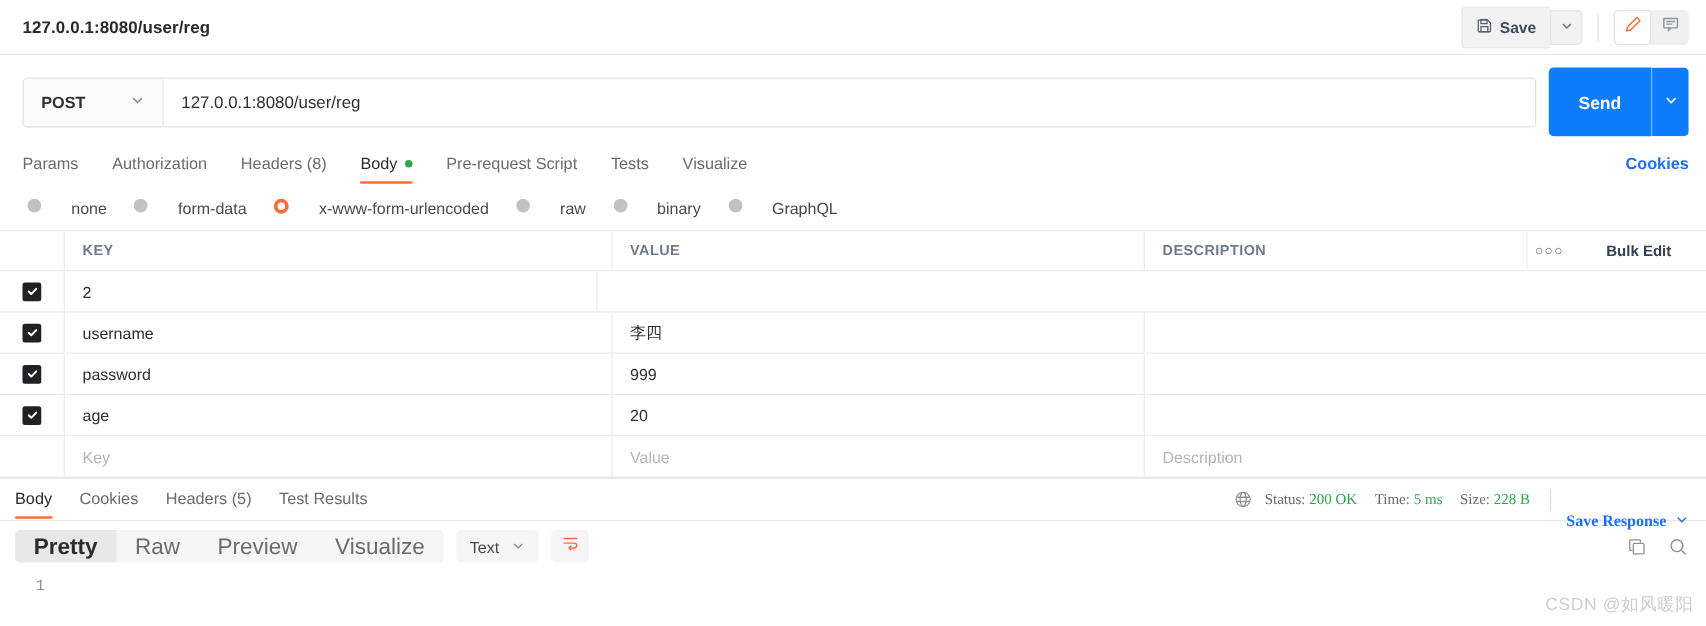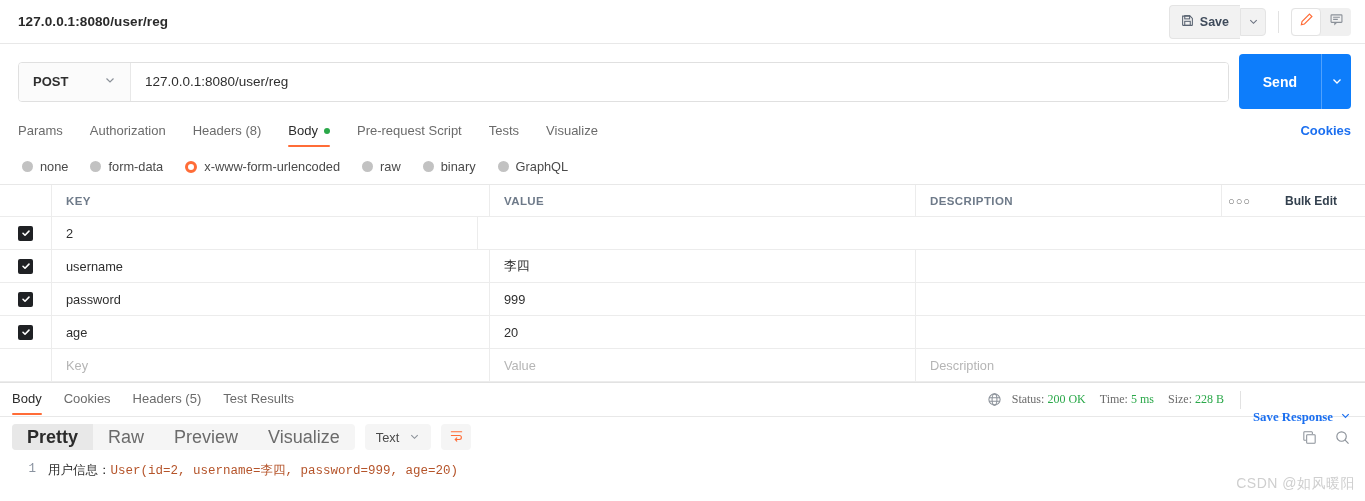--- a/index.html
+++ b/index.html
@@ -108,21 +108,21 @@
   .cookies-link {
     margin-left: auto; font-size: 13px; color: #1b6ff0; font-weight: 600;
     cursor: pointer; padding-bottom: 9px;
   }
 
   
   .bodytypes {
     display: flex; align-items: center;
     padding: 8px 18px 10px 22px; gap: 0;
   }
-  .btype { display: flex; align-items: center; gap: 7px; margin-right: 22px; cursor: pointer; }
+  .btype { display: flex; align-items: flex-start; gap: 24px; margin-right: 22px; cursor: pointer; }
   .radio { width: 11px; height: 11px; border-radius: 50%; background: #c2c2c2; }
   .radio.sel { background: #fff; border: 3px solid #ff6c37; width: 12px; height: 12px; }
   .btype span { font-size: 12.8px; color: #4a4a4a; }
 
   
   .kvtable { border-top: 1px solid #e8e8e8; }
   .kvrow { display: flex; height: 33px; border-bottom: 1px solid #ececec; }
   .kvrow.head { height: 32px; }
   .c-check { width: 52px; border-right: 1px solid #ececec; display:flex; align-items:center; justify-content:center; }
   .c-key   { width: 438px; border-right: 1px solid #ececec; display:flex; align-items:center; padding-left:14px; }
@@ -495,17 +495,16 @@
         <svg width="17" height="17" viewBox="0 0 18 18" fill="none" stroke="#8b9199" stroke-width="1.2">
           <circle cx="8" cy="8" r="5"></circle>
           <path d="M11.8 11.8L15.4 15.4"></path>
         </svg>
       </span>
     </div>
   </div>
 
   <div class="code">
     <div class="gutter">1</div>
-    <div class="codeline"><span class="tk-cn">用户信息：</span><span class="tk-str">User(id=2, username=李四, password=999, age=20)</span></div>
   </div>
 
   <div class="watermark">CSDN @如风暖阳</div>
 </div>
 
 </body></html>

